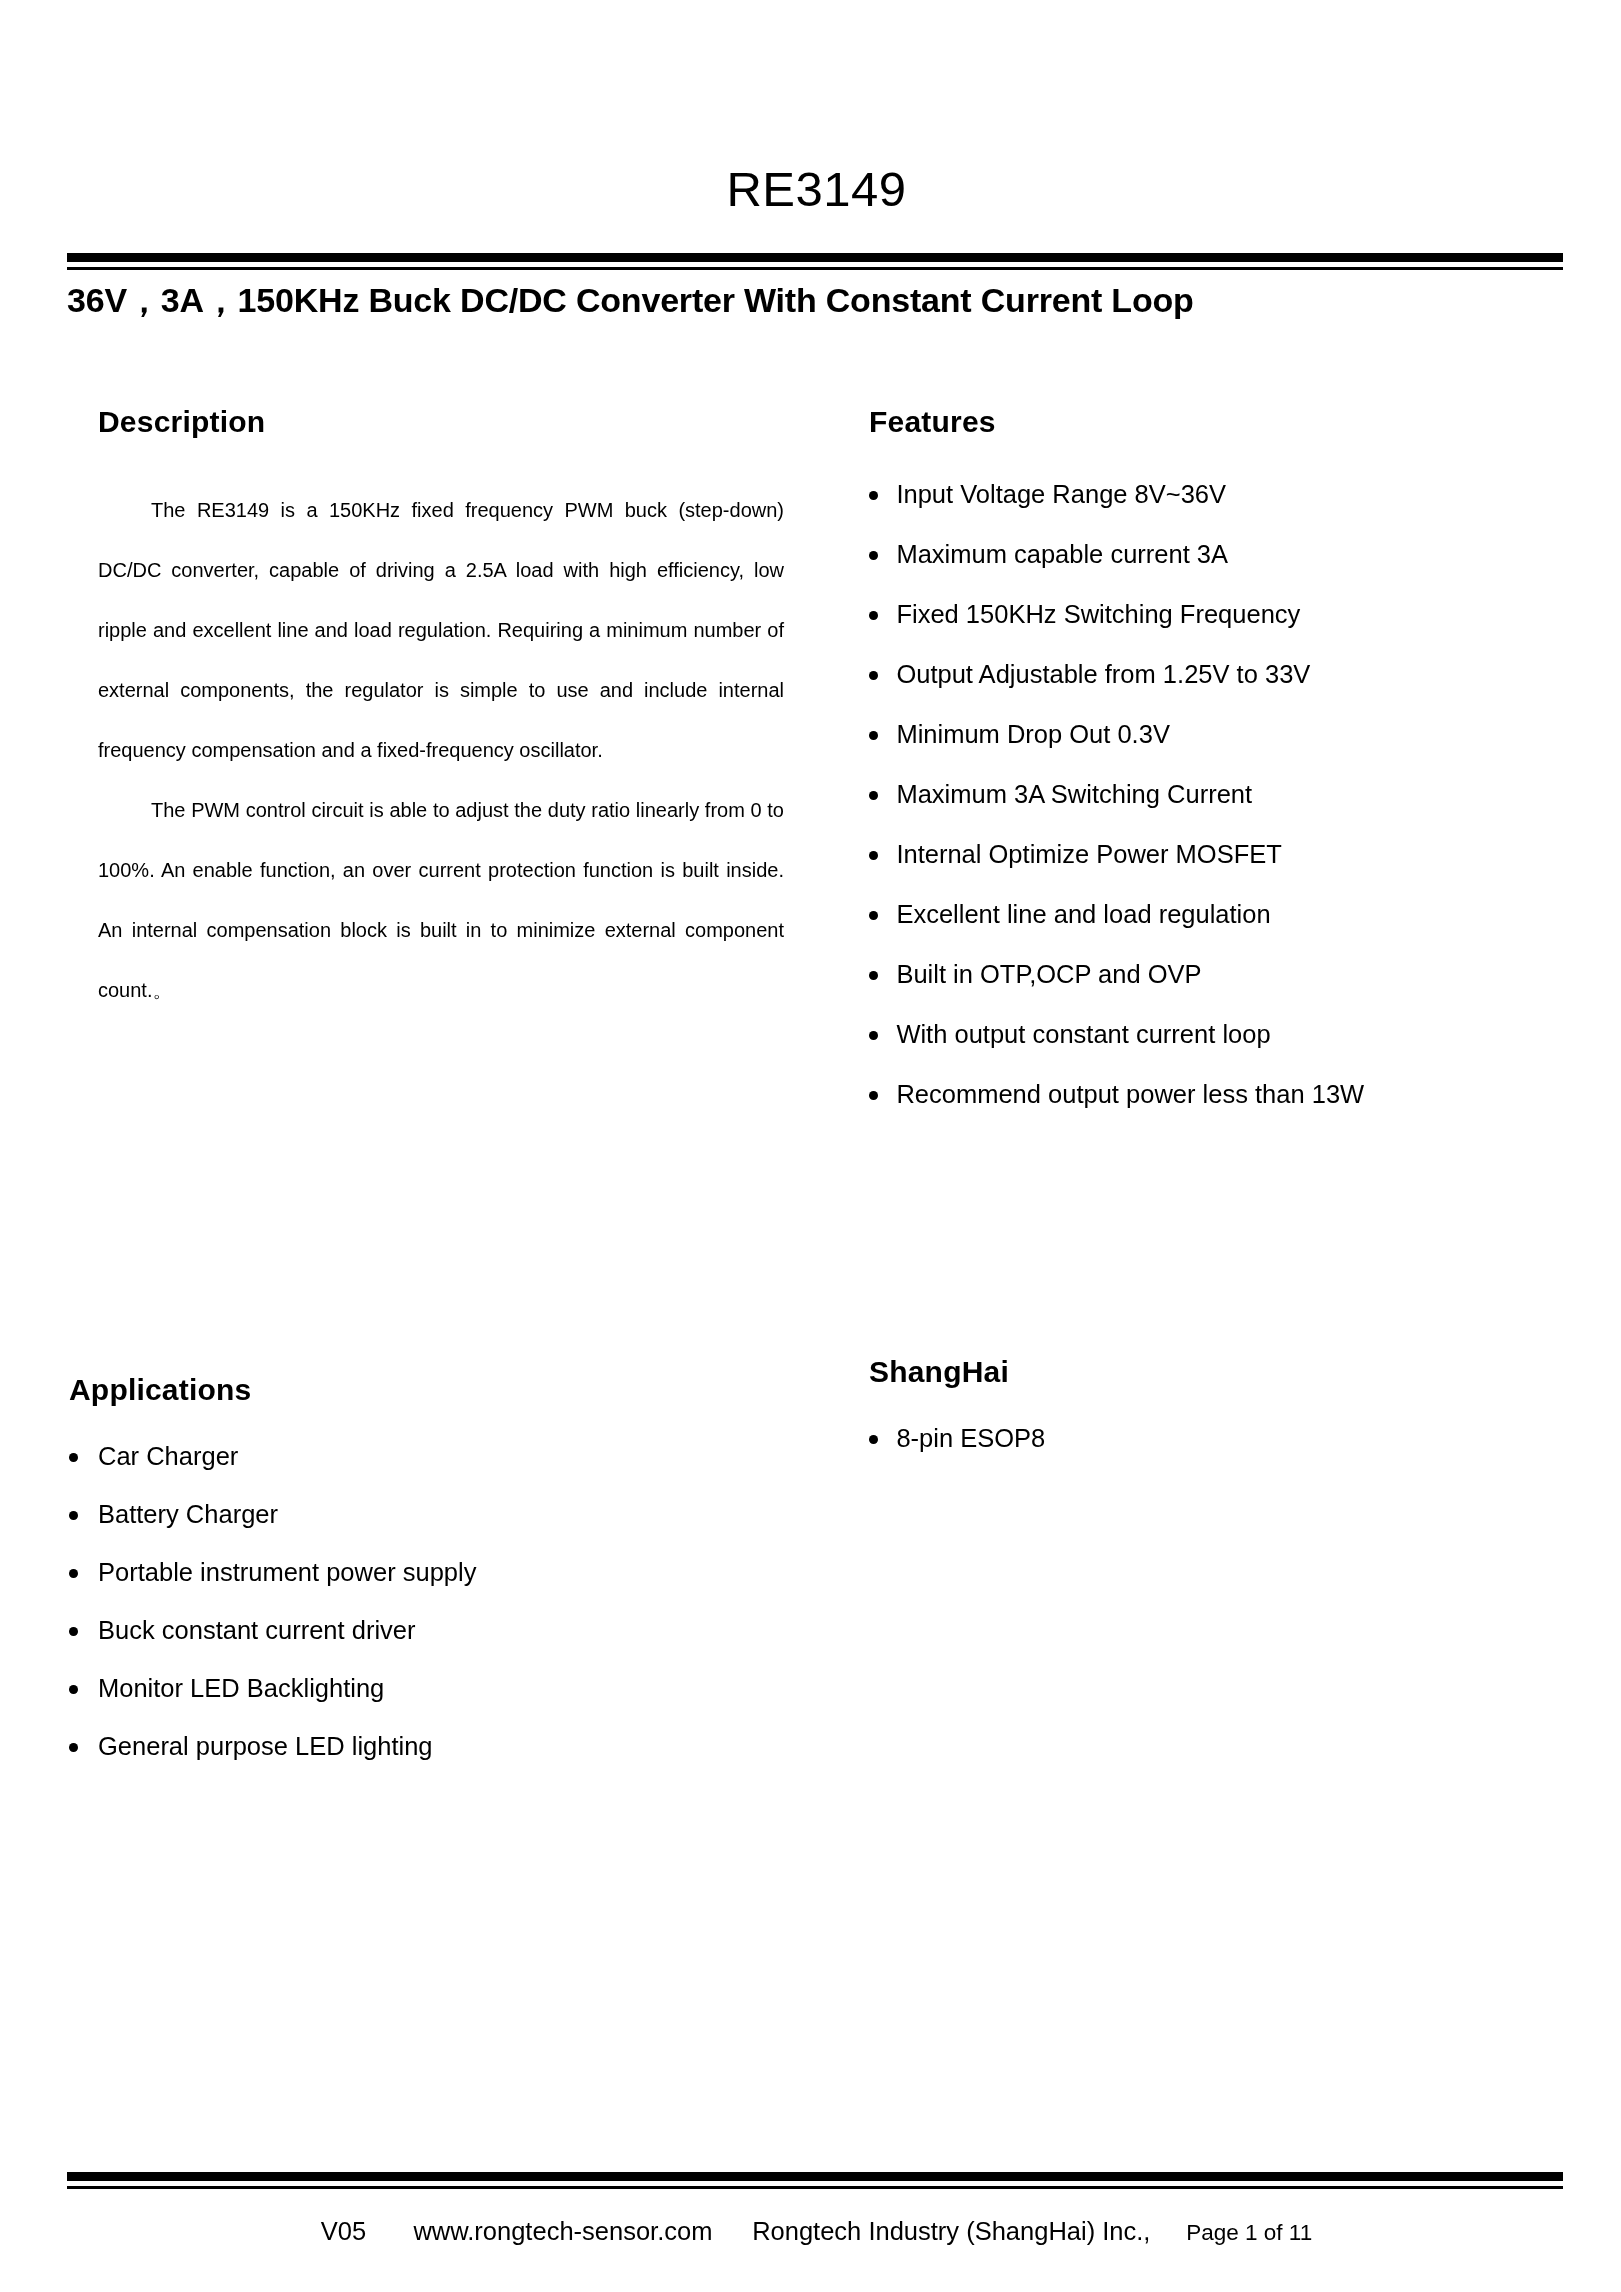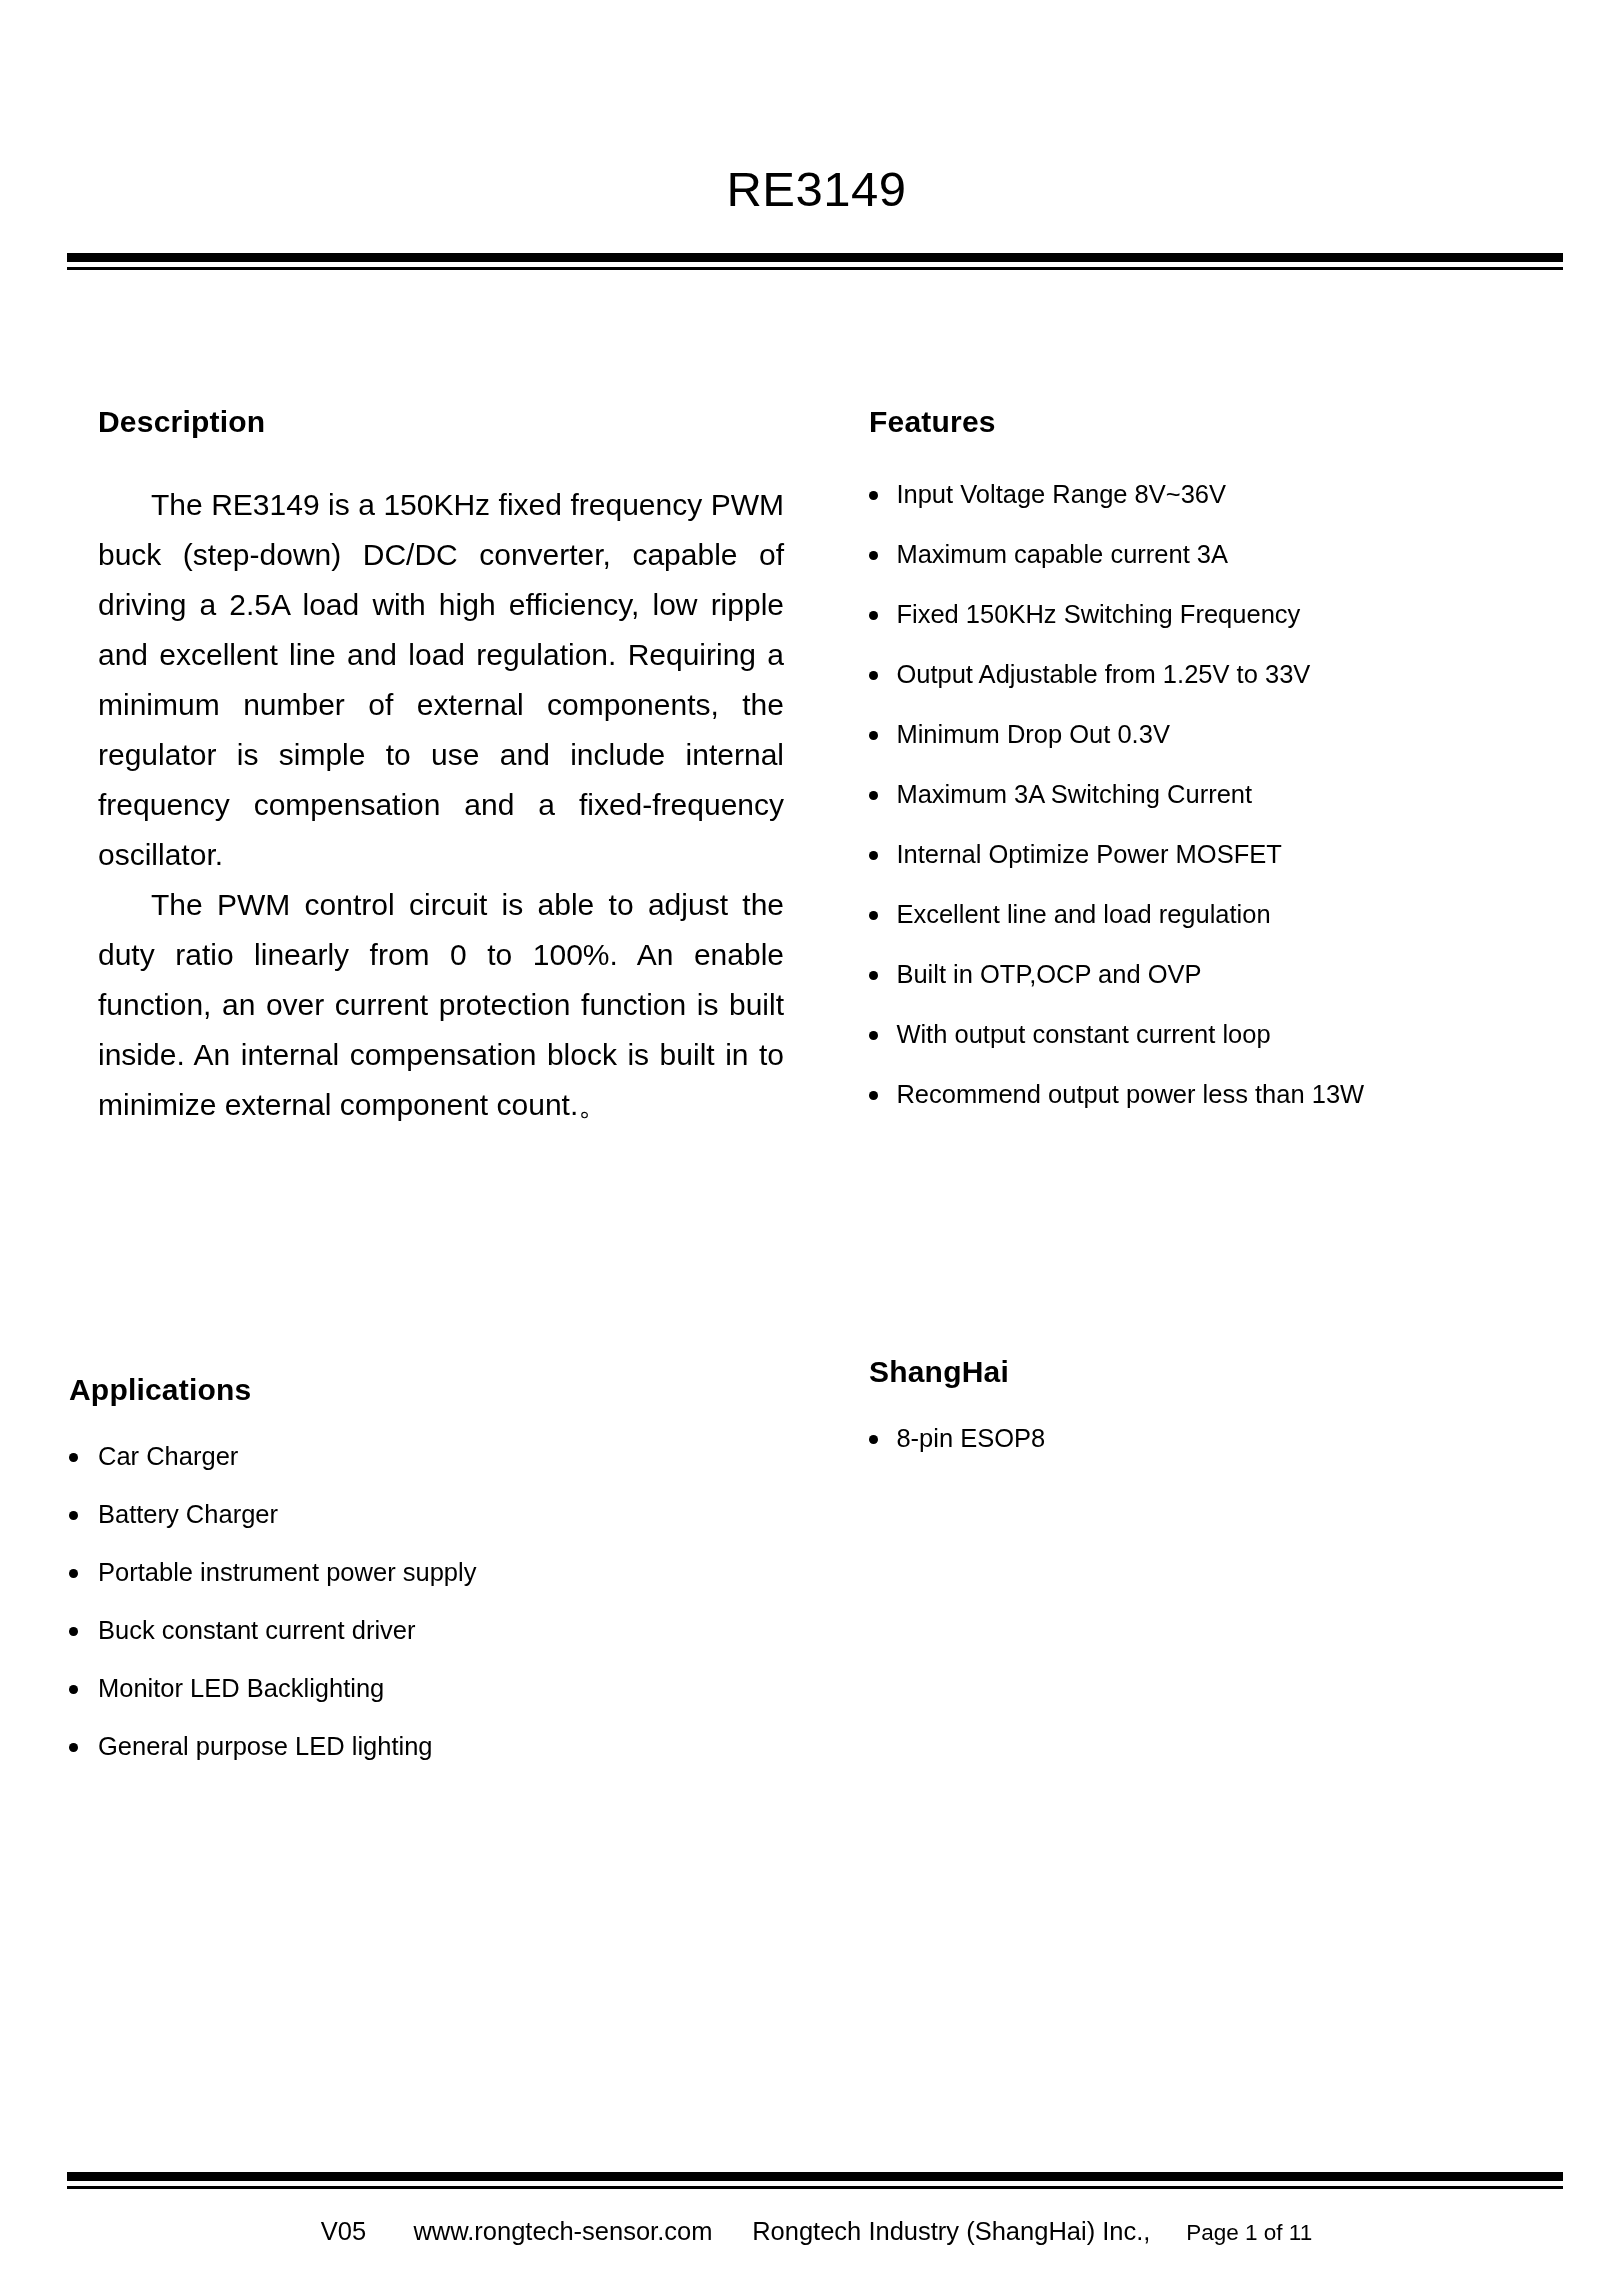--- a/index.html
+++ b/index.html
@@ -85,22 +85,22 @@
 
   .section-head {
     font-size: 30px;
     font-weight: bold;
     letter-spacing: 0.2px;
     margin: 0 0 43px 0;
     line-height: 1;
   }
 
   .body-par {
-    font-size: 30px;
-    line-height: 50px;
+    font-size: 20px;
+    line-height: 60px;
     text-align: justify;
     text-justify: inter-word;
     margin: 0;
     width: 686px;
   }
   .body-par + .body-par { margin-top: 0; }
   .body-par .indent { display: inline-block; width: 53px; }
 
   
   ul.bullets {
@@ -169,20 +169,21 @@
 <div class="page">
 
   <div class="doc-title">RE3149</div>
 
   <div class="rule-double" id="header-rule">
     <div class="bar-thick"></div>
     <div class="bar-gap"></div>
     <div class="bar-thin"></div>
   </div>
 
+  <div class="subtitle">36V，3A，150KHz Buck DC/DC Converter With Constant Current Loop</div>
 
   <div class="col-left">
     <div class="section-head">Description</div>
     <p class="body-par"><span class="indent"></span><span>The RE3149 is a 150KHz fixed frequency PWM buck (step-down) DC/DC converter, capable of driving a 2.5A load with high efficiency, low ripple and excellent line and load regulation. Requiring a minimum number of external components, the regulator is simple to use and include internal frequency compensation and a fixed-frequency oscillator.</span></p>
     <p class="body-par"><span class="indent"></span><span>The PWM control circuit is able to adjust the duty ratio linearly from 0 to 100%. An enable function, an over current protection function is built inside. An internal compensation block is built in to minimize external component count.。</span></p>
   </div>
 
   <div class="col-right">
     <div class="section-head">Features</div>
     <ul class="bullets">

